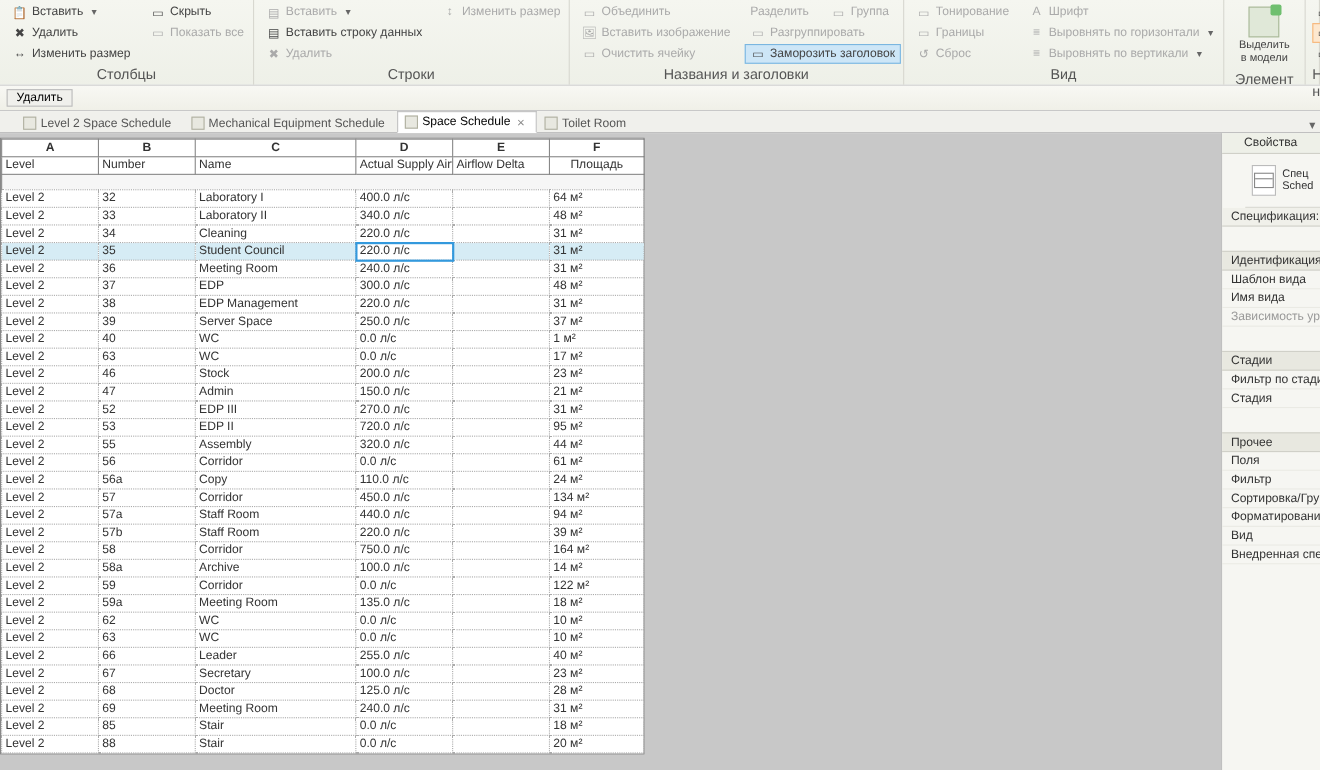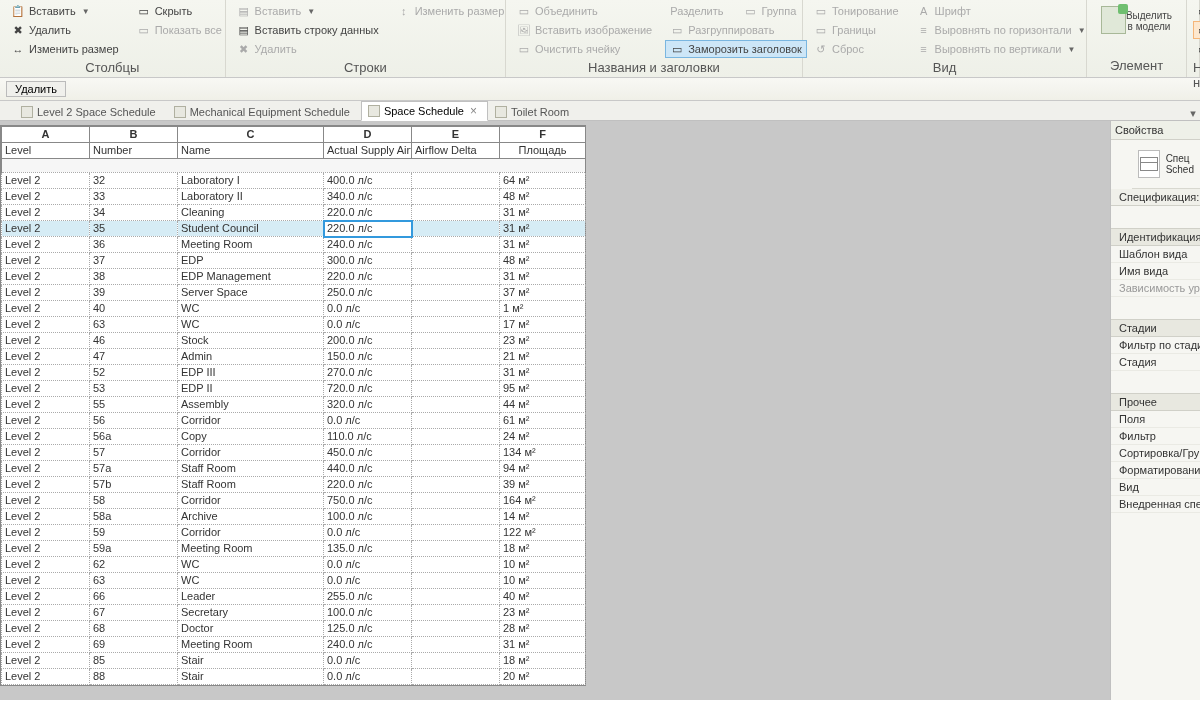--- a/index.html
+++ b/index.html
@@ -9,21 +9,21 @@
   .ribbon { background: linear-gradient(#f5f6f0, #eef0e8); border-bottom: 1px solid #c8c8c8; height: 78px; display: flex; }
   .ribbon-group { border-right: 1px solid #d8d8d0; padding: 2px 6px 0 6px; display: flex; flex-direction: column; justify-content: space-between; }
   .ribbon-group-label { text-align: center; font-size: 13px; color: #555; padding: 2px 0 4px 0; }
   .ribbon-rows { display: flex; flex-direction: column; gap: 1px; flex: 1; }
   .ribbon-cols { display: flex; gap: 8px; }
   .ribbon-btn { display: flex; align-items: center; gap: 4px; padding: 1px 4px; color: #444; white-space: nowrap; cursor: default; font-size: 11px; height: 18px; border: 1px solid transparent; }
   .ribbon-btn.disabled { color: #aaa; }
   .ribbon-btn.active { background: #cde6f7; border: 1px solid #7ab6e0; }
   .ribbon-btn.hover { background: #fde8cf; border: 1px solid #f5b679; }
   .ribbon-icon { width: 14px; height: 14px; display: inline-flex; align-items: center; justify-content: center; font-size: 11px; }
-  .ribbon-big { display: flex; flex-direction: row; align-items: center; padding: 4px 8px; min-width: 50px; cursor: default; }
+  .ribbon-big { display: flex; flex-direction: column; align-items: center; padding: 4px 8px; min-width: 50px; cursor: default; }
   .ribbon-big-icon { width: 28px; height: 28px; background: #e0e8d8; border: 1px solid #a8b898; margin-bottom: 2px; position: relative; }
   .ribbon-big-icon::after { content: ""; position: absolute; right: -3px; top: -3px; width: 10px; height: 10px; background: #6fbf6f; border-radius: 2px; }
   .ribbon-big-label { font-size: 10px; text-align: center; line-height: 11px; color: #444; }
   
   
   .quickbar { background: linear-gradient(#f8f8f4, #f0f0e8); border-bottom: 1px solid #c8c8c8; padding: 3px 6px; }
   .quickbar button { font-size: 11px; padding: 1px 8px; background: #f0f0ec; border: 1px solid #bbb; cursor: default; }
   
   
   .tabstrip { background: #f0f0ec; border-bottom: 1px solid #c0c0c0; display: flex; align-items: flex-end; height: 20px; padding-left: 14px; }
@@ -44,21 +44,21 @@
   table.sched thead tr.col-letters td { text-align: center; font-weight: bold; border: 1px solid #888; background: #fff; }
   table.sched thead tr.col-headers td { border: 1px solid #888; background: #fff; }
   table.sched tbody tr.spacer td { height: 14px; background: #f6f6f6; border-left: 1px solid #888; border-right: 1px solid #888; }
   table.sched tbody tr.selected td { background: #d6ecf5; }
   table.sched tbody tr.selected td.cell-selected { background: #fff; outline: 2px solid #3399dd; outline-offset: -1px; }
   .col-A { width: 88px; } .col-B { width: 88px; } .col-C { width: 146px; }
   .col-D { width: 88px; } .col-E { width: 88px; } .col-F { width: 86px; }
   
   
   .props { width: 90px; border-left: 1px solid #c0c0c0; background: #f6f6f2; display: flex; flex-direction: column; font-size: 11px; overflow: hidden; }
-  .props-title { background: #eef0e8; padding: 3px 4px; font-size: 11px; color: #333; border-bottom: 1px solid #d0d0c8; }
+  .props-title { background: #eef0e8; padding: 3px 20px; font-size: 11px; color: #333; border-bottom: 1px solid #d0d0c8; }
   .props-type { display: flex; align-items: center; gap: 6px; padding: 10px 6px; border-bottom: 1px solid #d8d8d0; margin-left: 21px; }
   .props-type-icon { width: 28px; height: 28px; background: #fff; border: 1px solid #bbb; display: flex; align-items: center; justify-content: center; }
   .props-type-icon-inner { width: 18px; height: 14px; border: 1px solid #888; position: relative; }
   .props-type-icon-inner::before { content: ""; position: absolute; left: 0; right: 0; top: 4px; border-top: 1px solid #888; }
   .props-type-label { font-size: 10px; line-height: 11px; color: #333; }
   .props-row { padding: 2px 4px 2px 8px; border-bottom: 1px solid #eaeae4; color: #333; white-space: nowrap; overflow: hidden; }
   .props-cat { background: #e8e8e0; font-weight: normal; padding: 2px 8px; border-top: 1px solid #d0d0c8; border-bottom: 1px solid #d0d0c8; color: #333; margin-top: 22px; }
   .props-row.light { color: #999; }
   
   .dd-arrow { font-size: 8px; margin-left: 2px; color: #666; }

